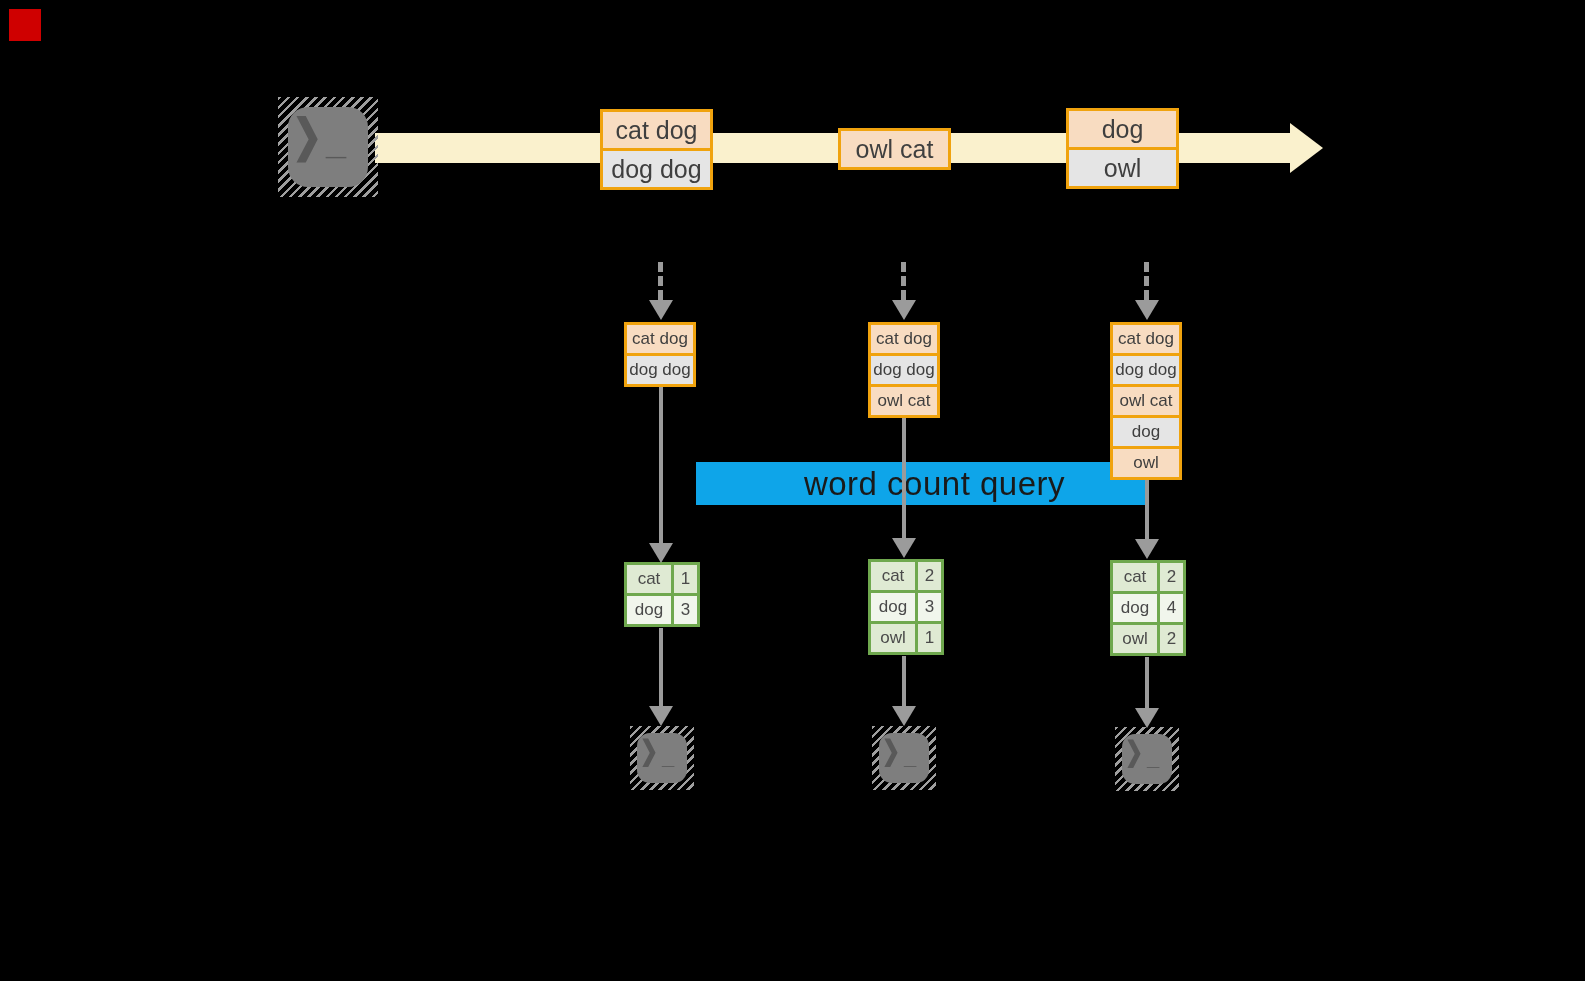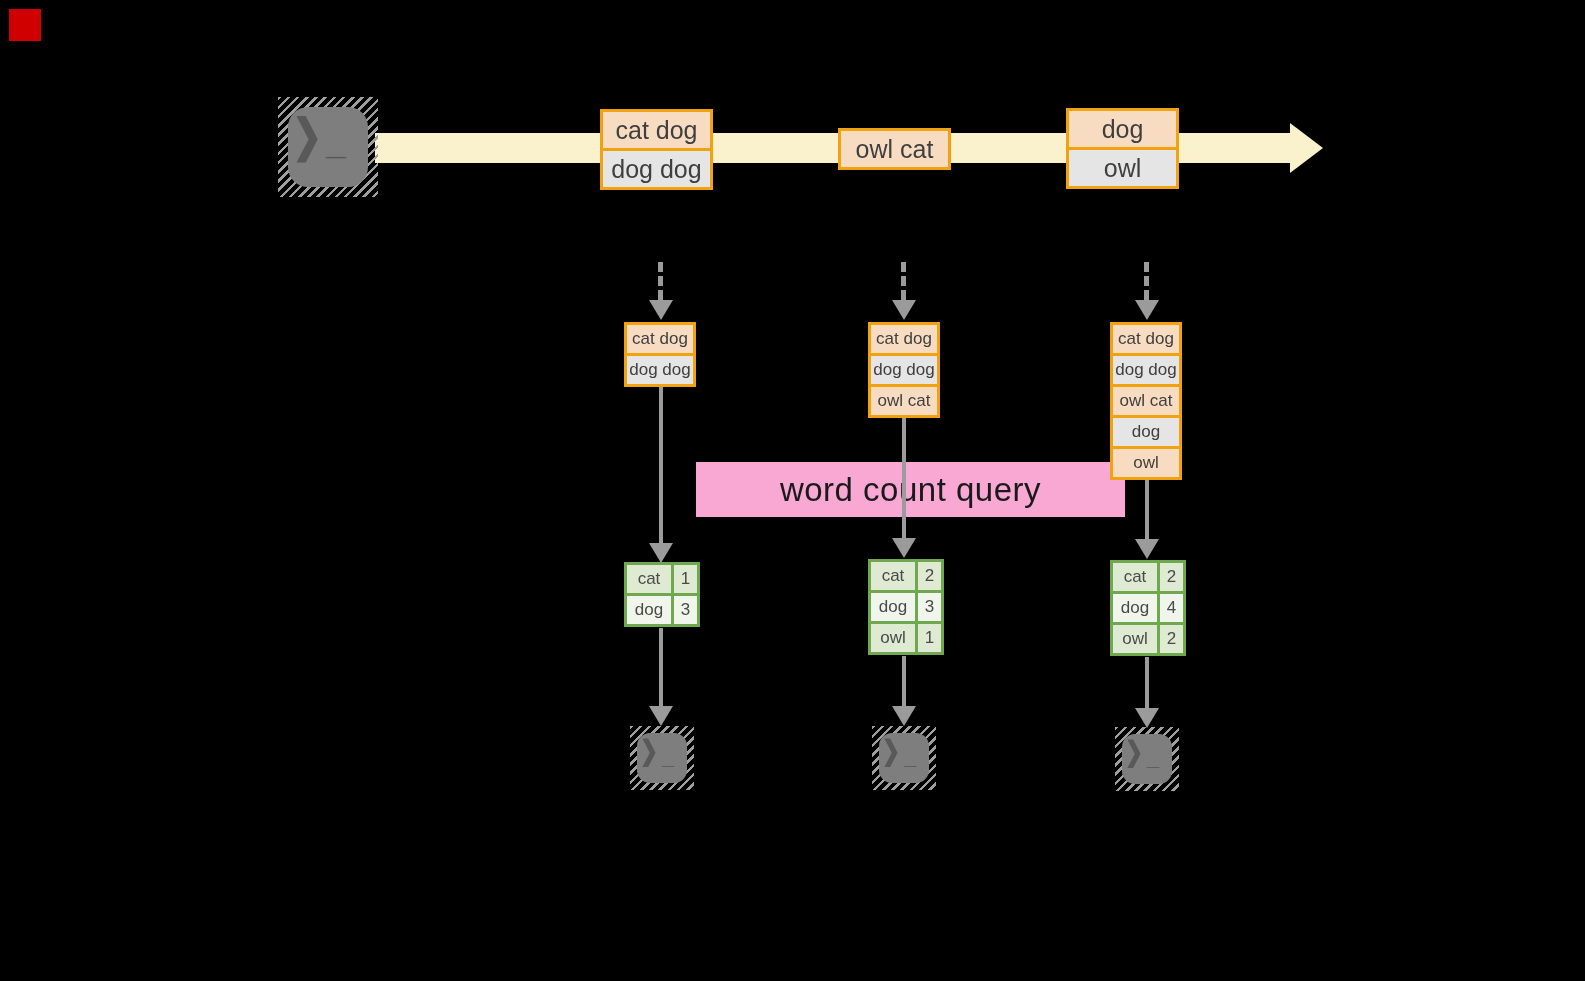--- a/index.html
+++ b/index.html
@@ -21,22 +21,22 @@
   .gtable{position:absolute;display:grid;grid-template-columns:44px 23px;gap:3px;padding:3px;background:#6fa84e;z-index:3;}
   .gtable .gcell{height:28px;display:flex;align-items:center;justify-content:center;font-size:17px;color:#4a4a4a;}
   .gtable .dark{background:#dfead3;}
   .gtable .light{background:#f1f6ec;}
   
   .vline{position:absolute;width:4px;background:#9b9b9b;z-index:6;}
   .dashline{position:absolute;width:0;border-left:5px dashed #9b9b9b;z-index:6;}
   .ahead{position:absolute;width:0;height:0;z-index:6;
     border-left:12px solid transparent;border-right:12px solid transparent;border-top:20px solid #9b9b9b;}
   
-  .banner{position:absolute;left:696px;top:462px;width:429px;height:55px;background:#f9a8d4;z-index:4;
-    display:flex;align-items:center;justify-content:center;}
+  .banner{position:absolute;left:696px;top:462px;width:429px;height:43px;background:#0ea5e9;z-index:4;
+    display:flex;align-items:center;justify-content:center;padding-left:24px;}
   .banner span{font-size:33px;font-weight:300;color:#1a1a1a;letter-spacing:0.5px;}
   
   .term{position:absolute;z-index:3;
     background:repeating-linear-gradient(135deg,#9f9f9f 0 2.5px,rgba(0,0,0,0) 2.5px 6.5px);}
   .term .inner{position:absolute;background:#7e7e7e;display:flex;align-items:center;justify-content:center;}
   .term.bigT{width:100px;height:100px;}
   .term.bigT .inner{inset:10px;border-radius:20px;}
   .term.smallT{width:64px;height:64px;}
   .term.smallT .inner{inset:7px;border-radius:13px;}
   .prompt{color:#595959;font-weight:bold;display:flex;align-items:flex-start;line-height:1;}

